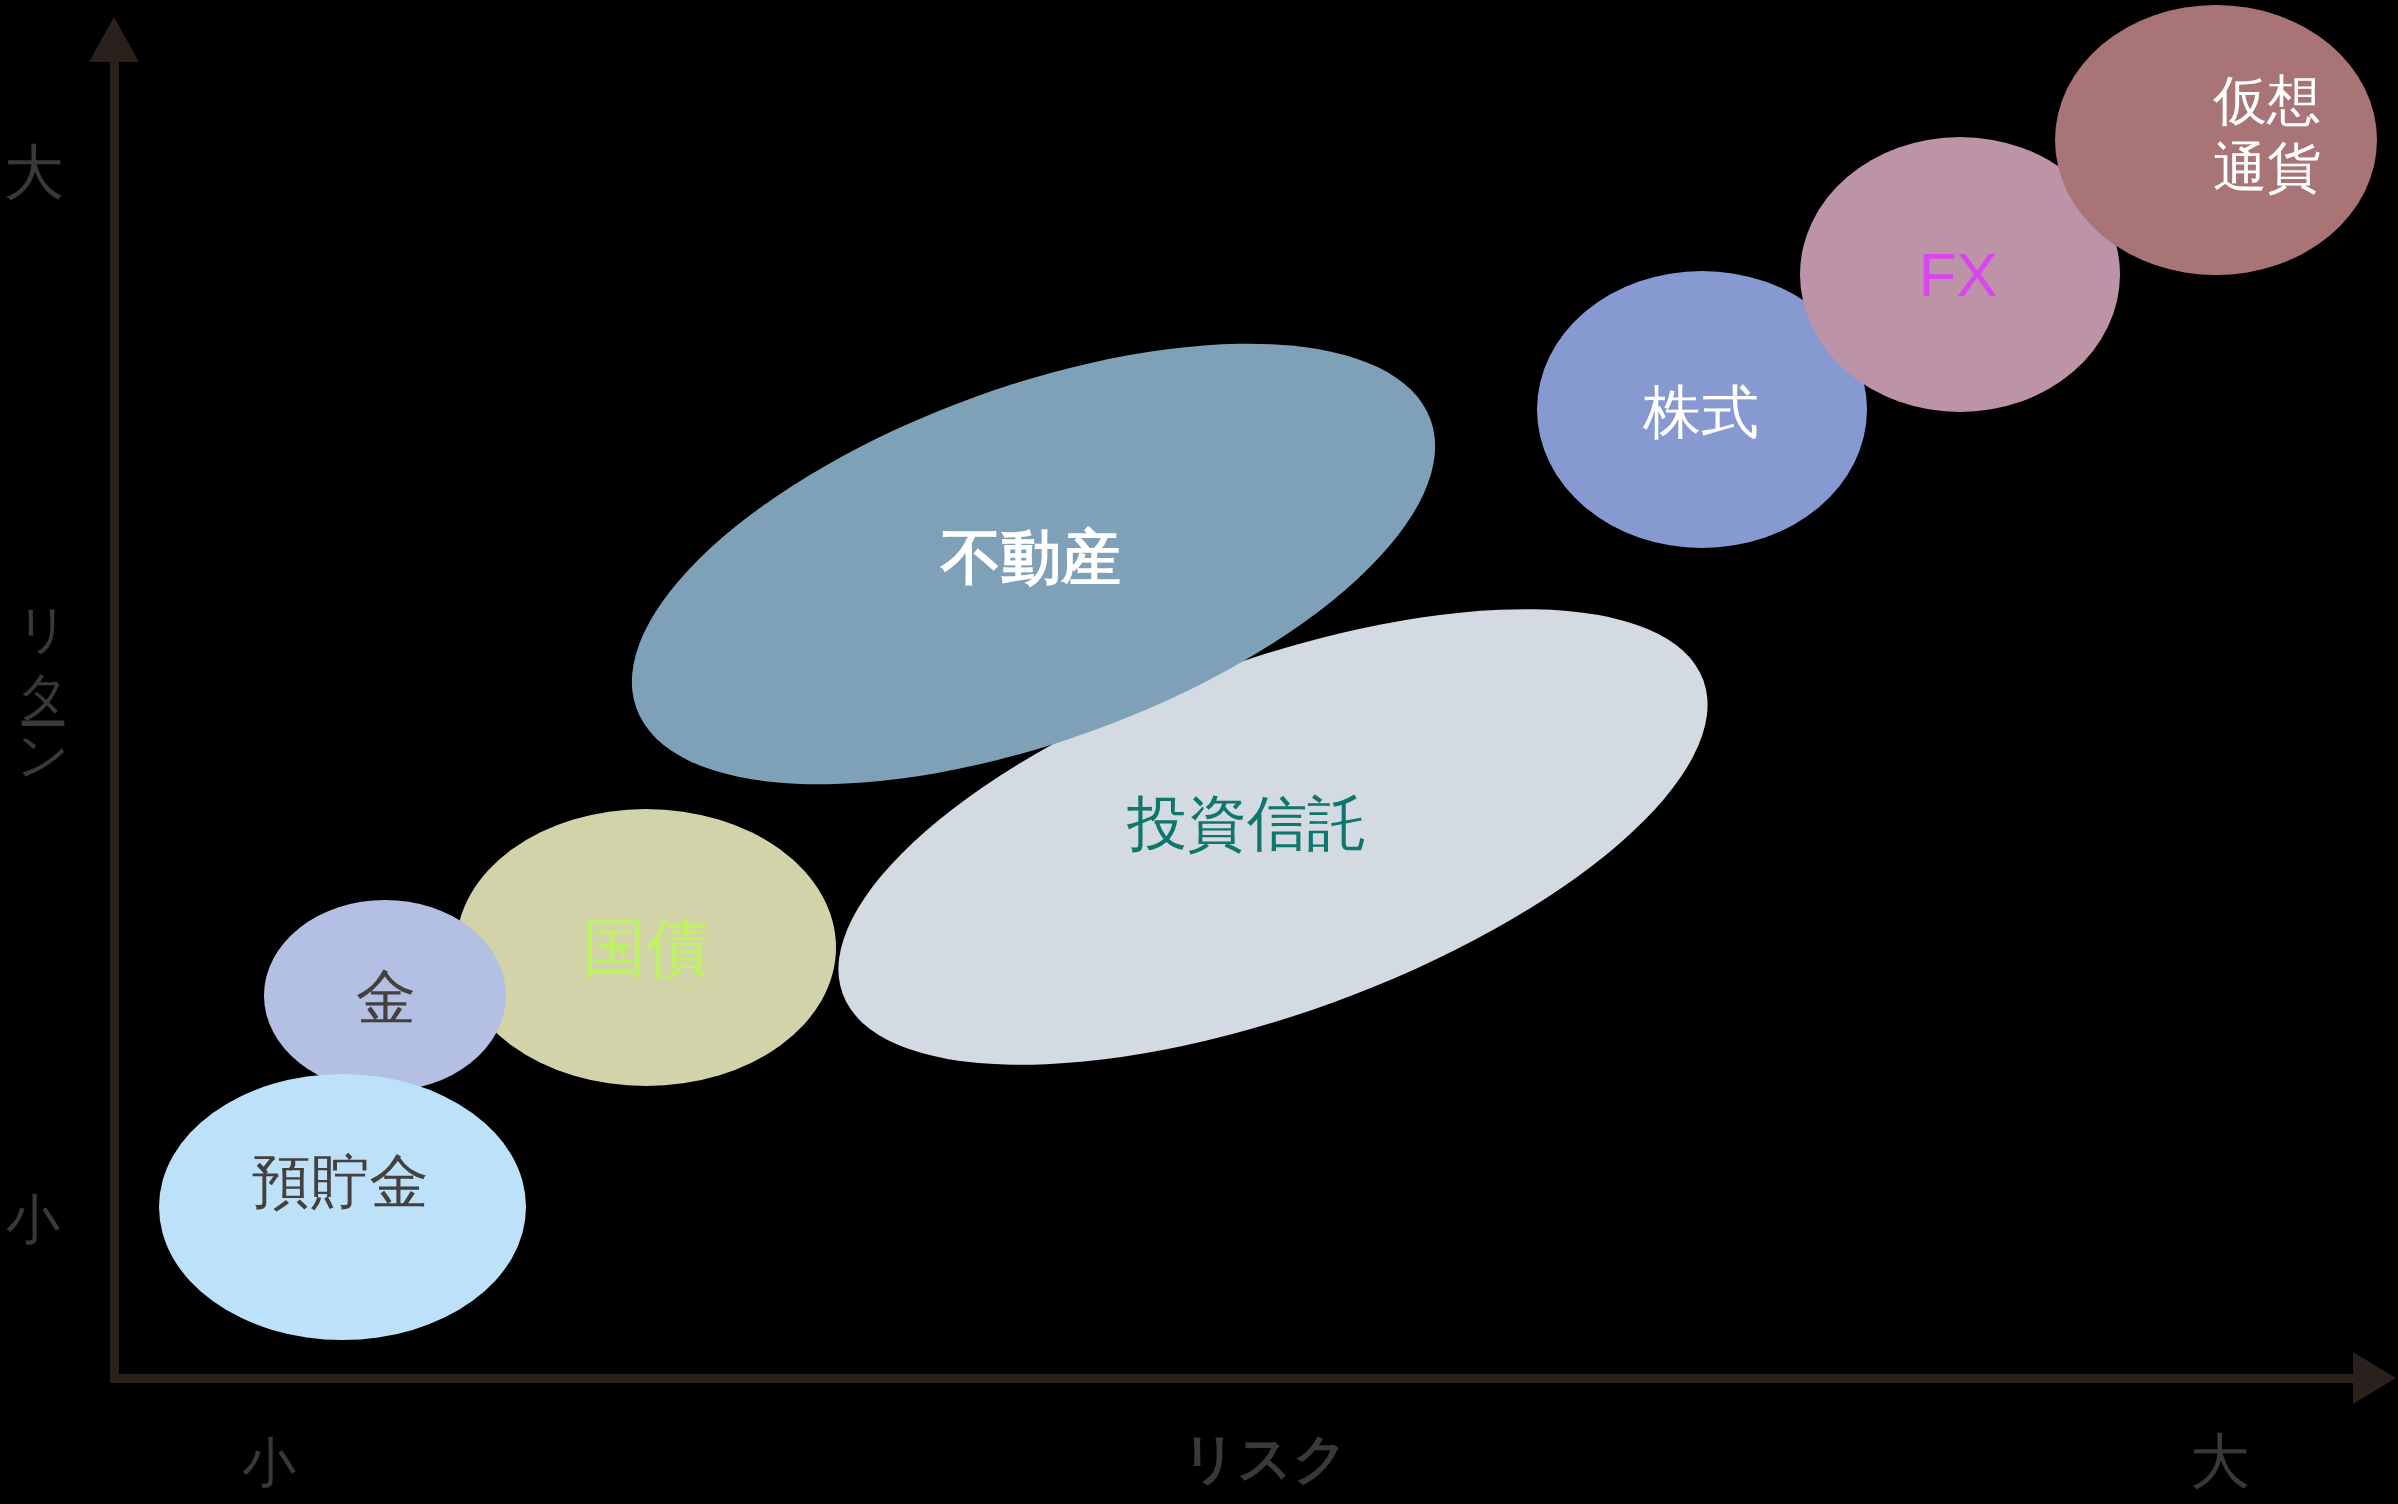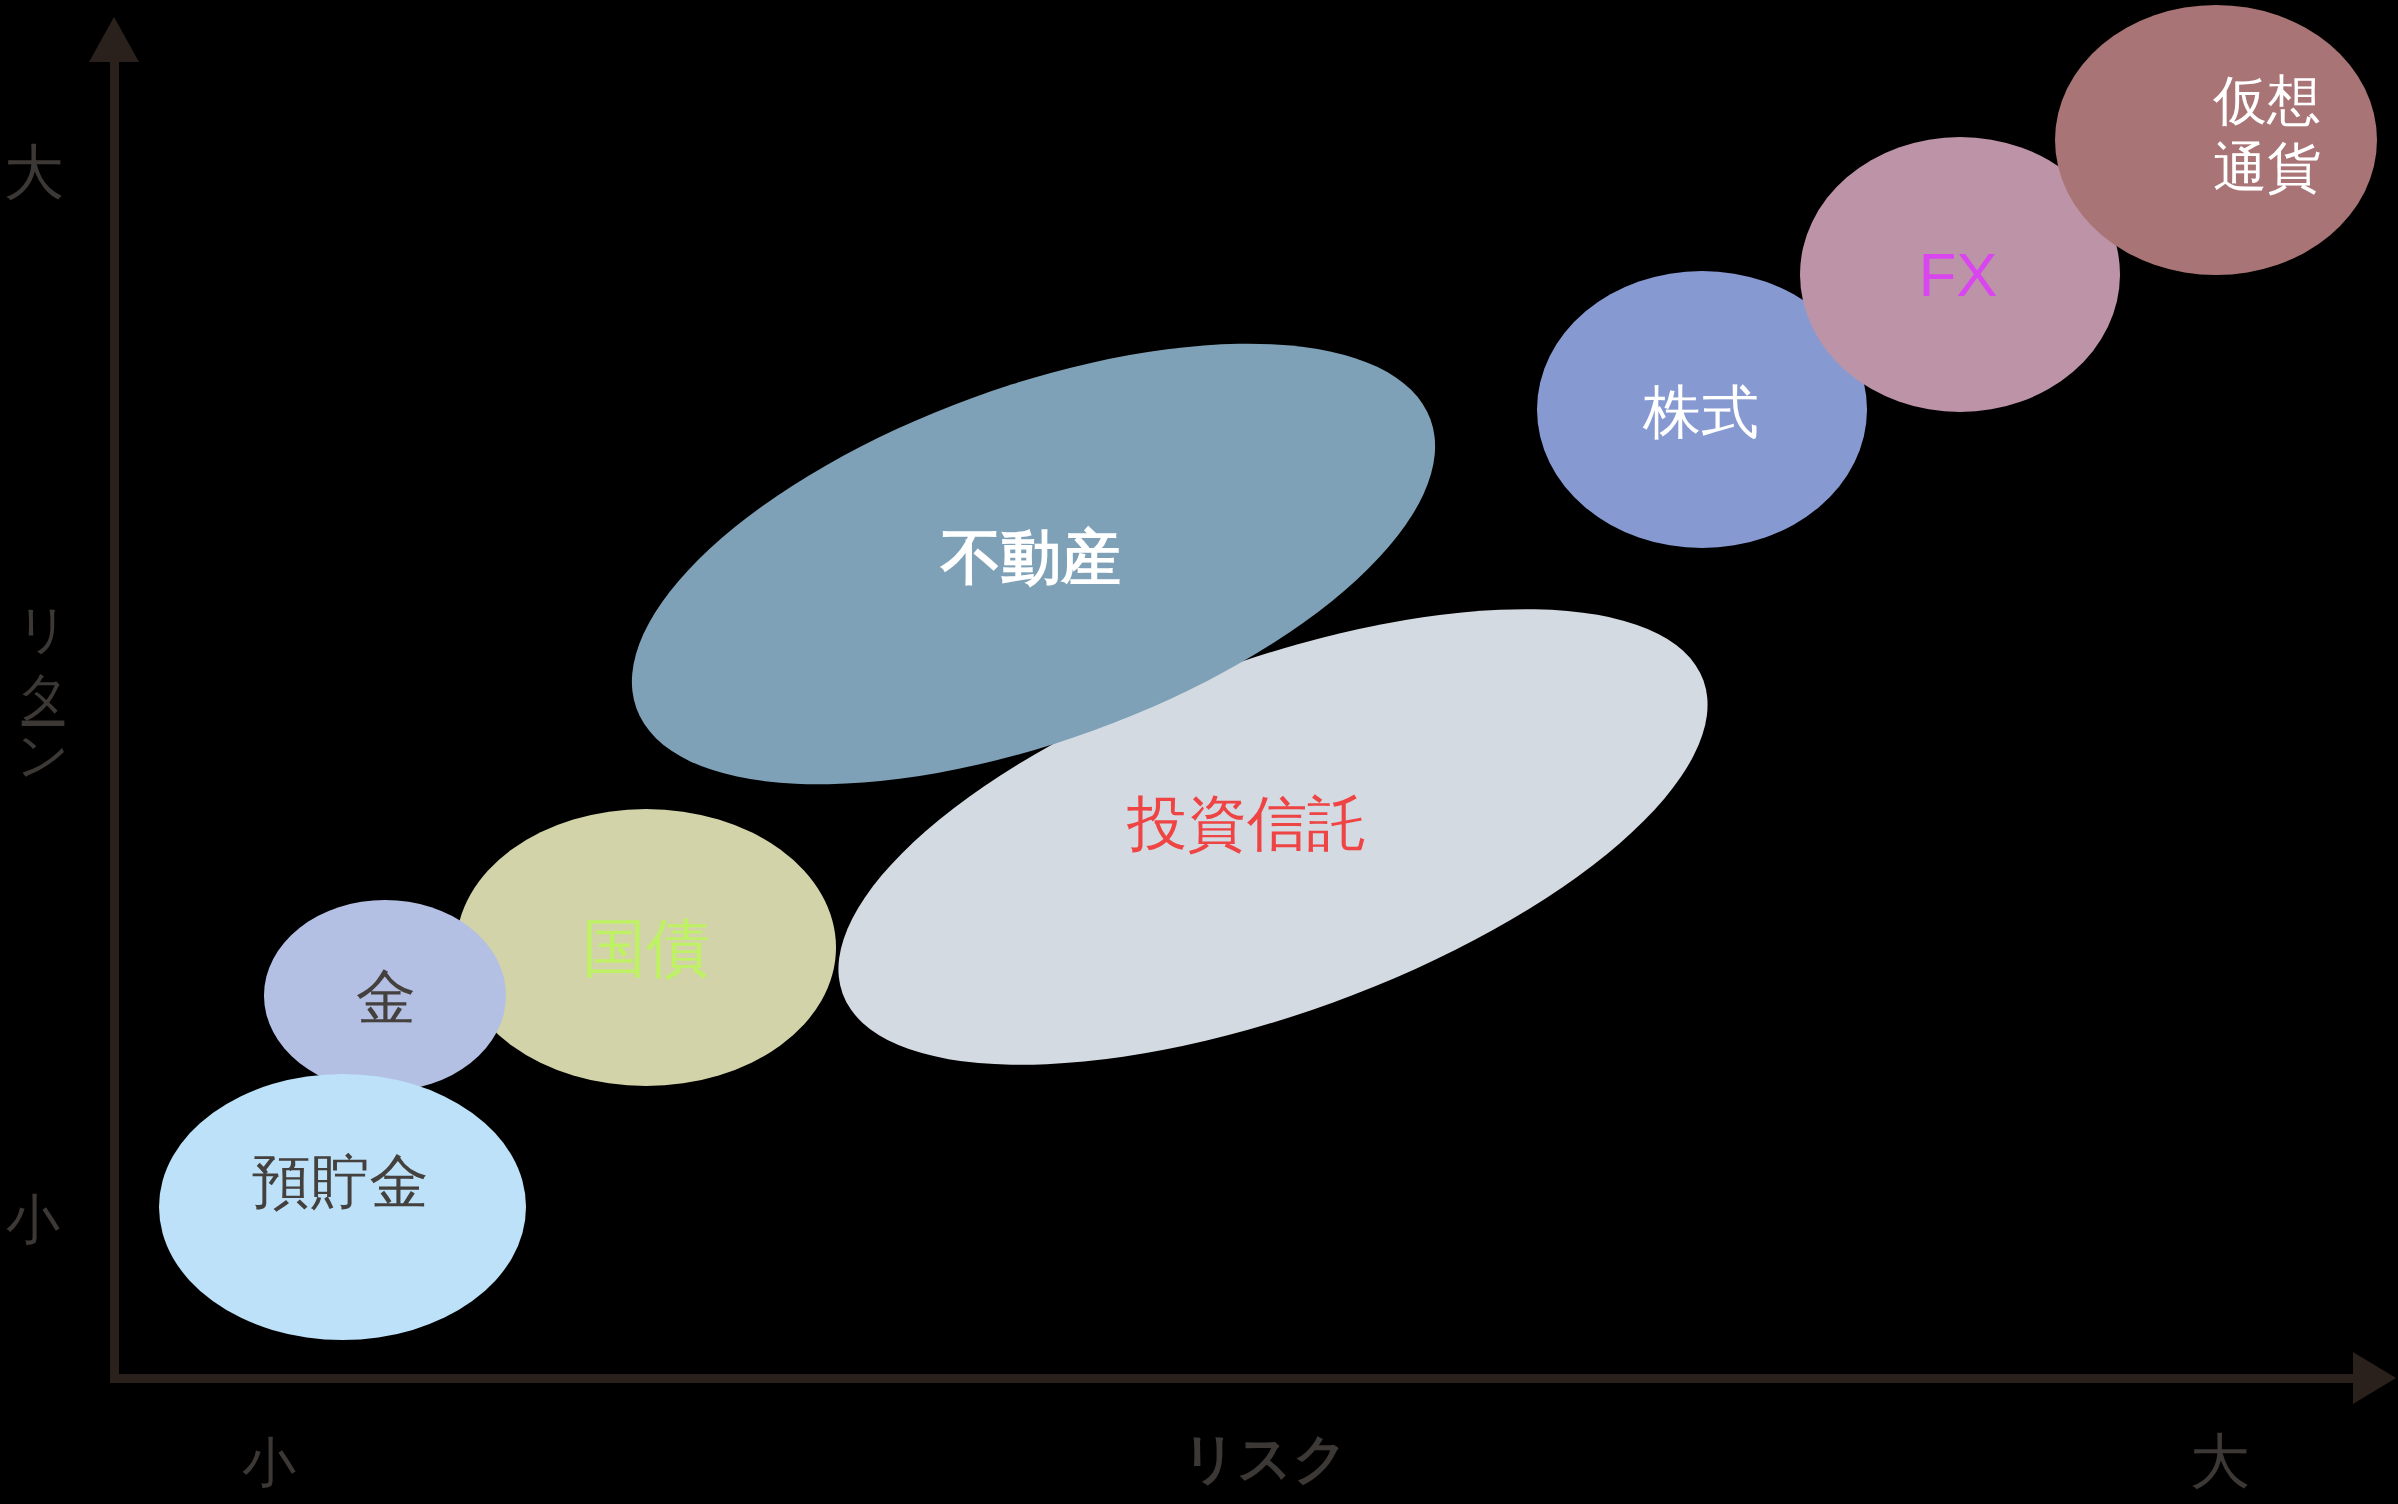--- a/index.html
+++ b/index.html
@@ -62,21 +62,21 @@
       </div>
       <div class="bubble" style="left: 264px; top: 900px; width: 242px; height: 191px; background: rgb(180, 192, 227); transform: rotate(0deg);"></div>
       <div class="bubble-label" style="left: 386px; top: 998px; color: rgb(68, 64, 61); font-size: 60px; font-weight: 400; line-height: 1.2;">
         <div>金</div>
       </div>
       <div class="bubble" style="left: 159px; top: 1074px; width: 367px; height: 266px; background: rgb(188, 225, 248); transform: rotate(0deg);"></div>
       <div class="bubble-label" style="left: 340px; top: 1182px; color: rgb(68, 64, 61); font-size: 59px; font-weight: 400; line-height: 1.2;">
         <div>預貯金</div>
       </div>
       <div class="bubble" style="left: 815px; top: 661px; width: 916px; height: 352px; background: rgb(212, 218, 225); transform: rotate(-20deg);"></div>
-      <div class="bubble-label" style="left: 1247px; top: 824px; color: #ef4444; font-size: 60px; font-weight: 400; line-height: 1.2;">
+      <div class="bubble-label" style="left: 1247px; top: 824px; color: #0f766e; font-size: 60px; font-weight: 400; line-height: 1.2;">
         <div>投資信託</div>
       </div>
       <div class="bubble" style="left: 611px; top: 387px; width: 845px; height: 354px; background: rgb(127, 161, 183); transform: rotate(-20deg);"></div>
       <div class="bubble-label" style="left: 1031px; top: 558px; color: rgb(255, 255, 255); font-size: 60px; font-weight: 700; line-height: 1.82;">
         <div>不動産</div>
       </div>
       <div class="bubble" style="left: 1537px; top: 271px; width: 330px; height: 277px; background: rgb(135, 153, 209); transform: rotate(0deg);"></div>
       <div class="bubble-label" style="left: 1701px; top: 412px; color: rgb(255, 255, 255); font-size: 58px; font-weight: 400; line-height: 1.2;">
         <div>株式</div>
       </div>

